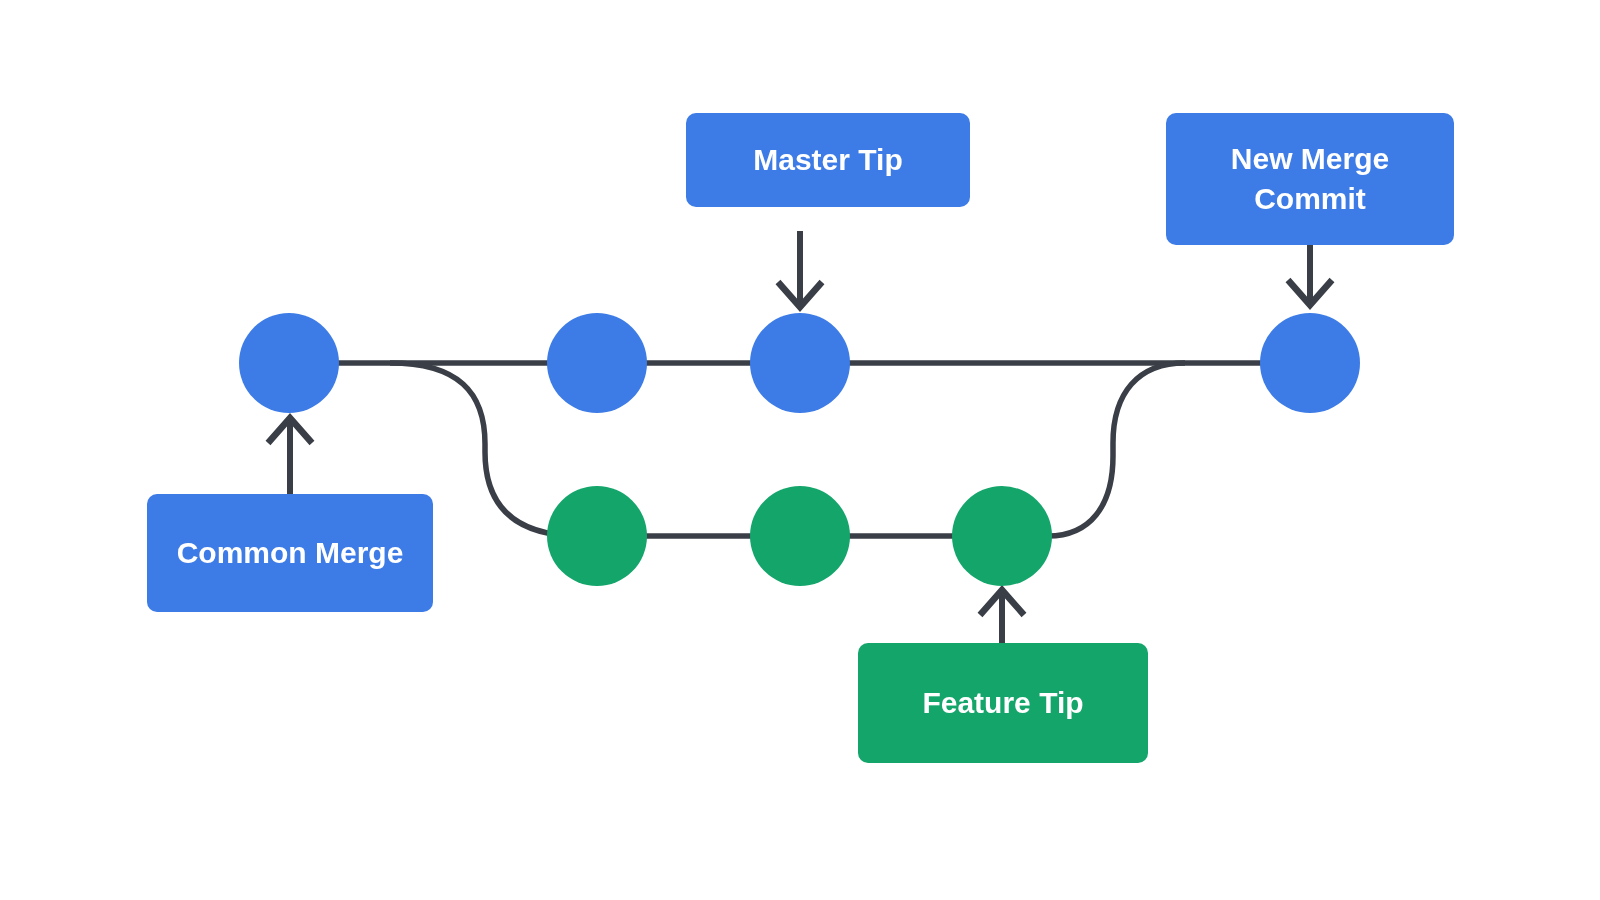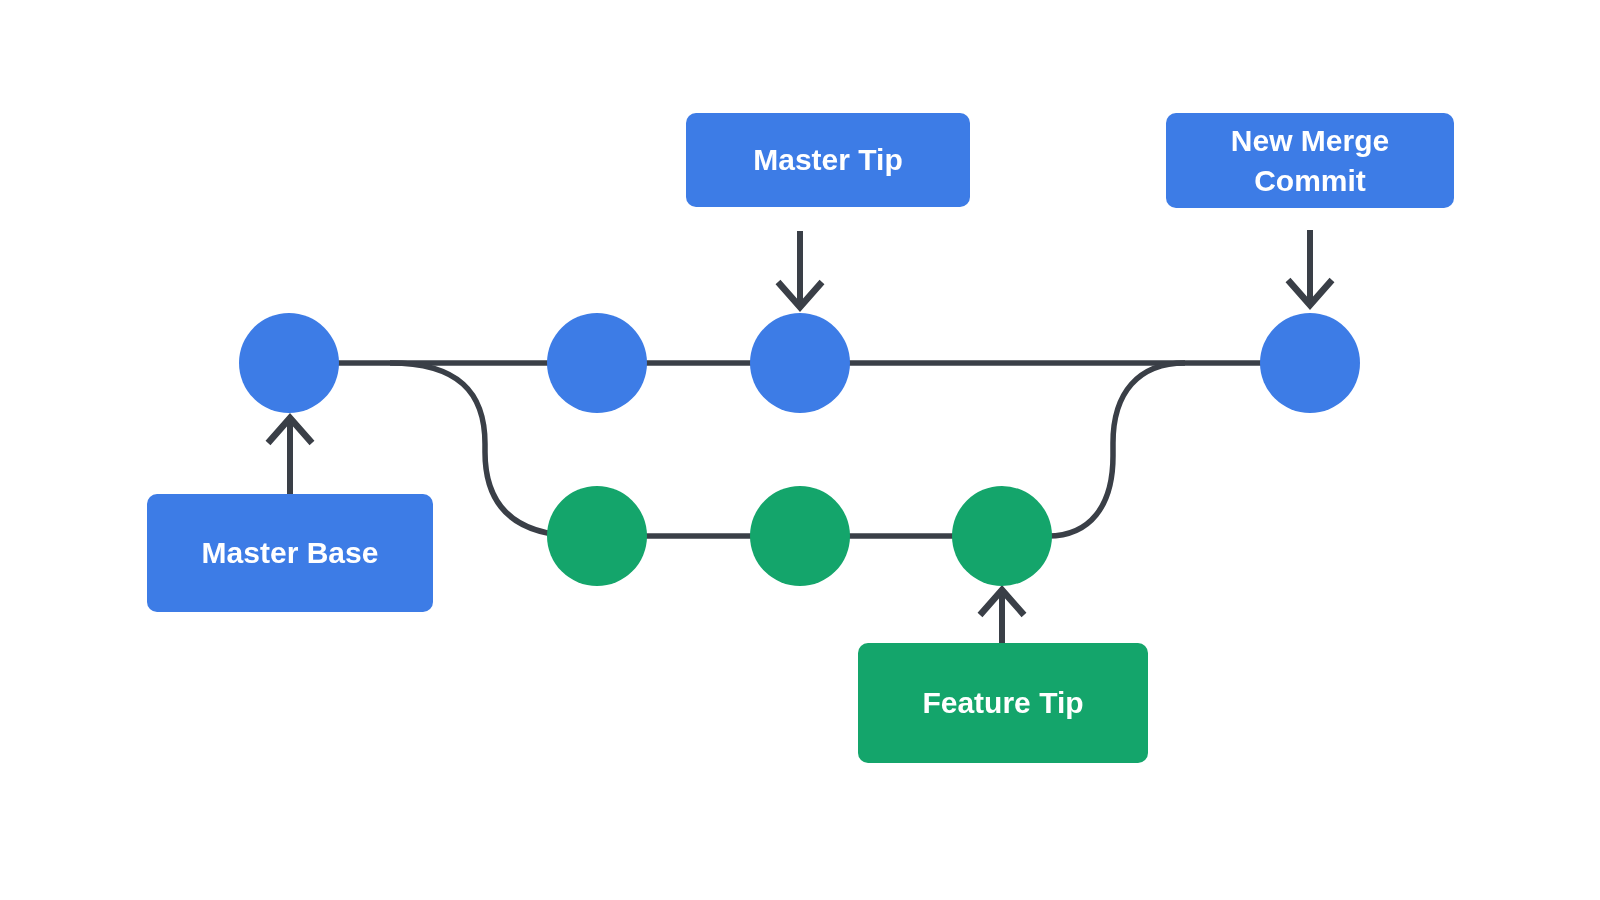--- a/index.html
+++ b/index.html
@@ -99,23 +99,23 @@
   <div class="commit master" style="left:547px;  top:313px;"></div>
   <div class="commit master" style="left:750px;  top:313px;"></div>
   <div class="commit master" style="left:1260px; top:313px;"></div>
   <div class="commit feature" style="left:547px;  top:486px;"></div>
   <div class="commit feature" style="left:750px;  top:486px;"></div>
   <div class="commit feature" style="left:952px;  top:486px;"></div>
 
   <div class="label-box master" style="left:686px; top:113px; width:284px; height:94px;">
     <span>Master Tip</span>
   </div>
-  <div class="label-box master" style="left:1166px; top:113px; width:288px; height:95px;border-radius:10px;">
+  <div class="label-box master" style="left:1166px; top:113px; width:288px; height:132px;border-radius:10px;">
     <span>New Merge Commit</span>
   </div>
   <div class="label-box master" style="left:147px; top:494px; width:286px; height:118px;">
-    <span>Master Base</span>
+    <span>Common Merge</span>
   </div>
   <div class="label-box feature" style="left:858px; top:643px; width:290px; height:120px;">
     <span>Feature Tip</span>
   </div>
 
 </div>
 
 </body></html>

